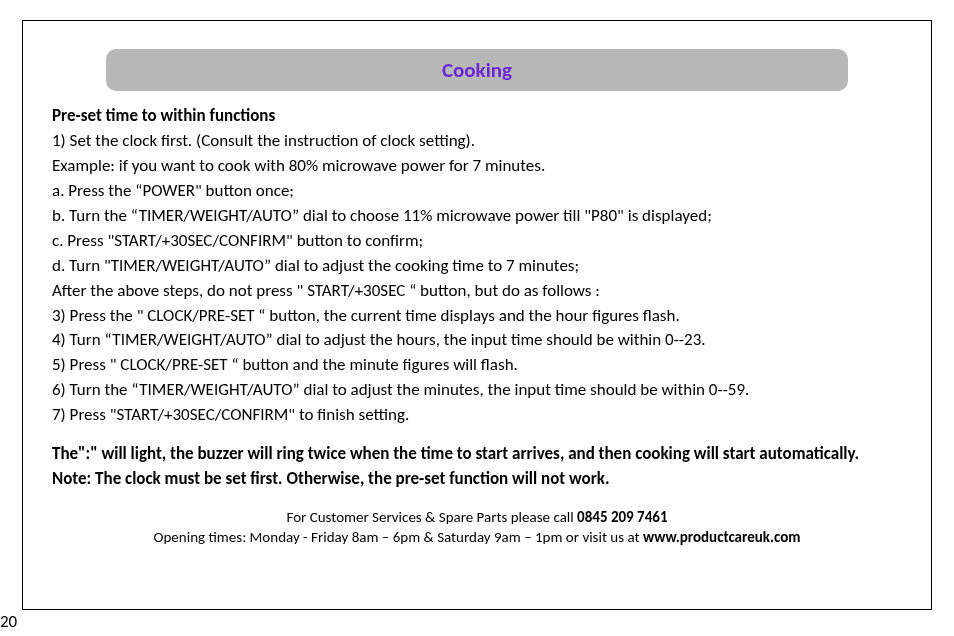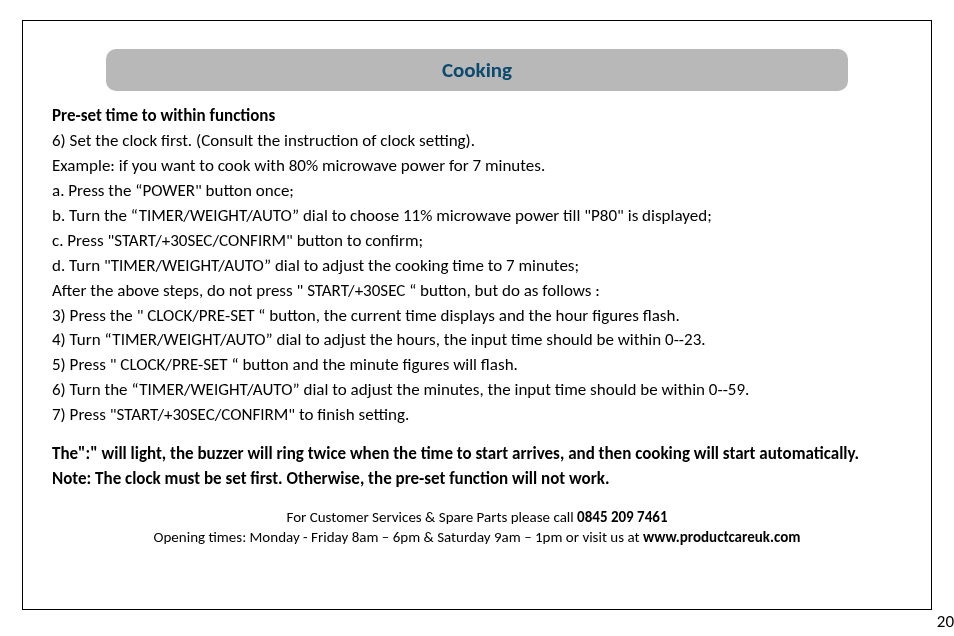--- a/index.html
+++ b/index.html
@@ -25,21 +25,21 @@
 
   .heading-bar {
     width: 742px;
     margin: 0 auto 14px auto;
     background: #b8b8b8;
     border-radius: 10px;
     padding: 8px 0;
     text-align: center;
   }
   .heading-bar span {
-    color: #0c4a6e;
+    color: #6d28d9;
     font-weight: bold;
     font-size: 21px;
   }
 
   .content {
     font-size: 17px;
     line-height: 1.35;
     padding-left: 5px;
     padding-right: 5px;
   }
@@ -64,38 +64,38 @@
     font-size: 15px;
     line-height: 1.35;
   }
   .footer .b { font-weight: bold; }
 
   .page-number {
     position: absolute;
     left: 0;
     right: 0;
     bottom: 4px;
-    text-align: right;
+    text-align: left;
     font-size: 17px;
   }
 </style>
 </head>
 <body>
 
 <div class="page">
   <div class="frame">
 
     <div class="heading-bar">
       <span>Cooking</span>
     </div>
 
     <div class="content">
       <div class="para bold">Pre-set time to within functions</div>
 
-      <div class="para indent-tight1">6)  Set the clock first. (Consult the instruction of clock setting).</div>
+      <div class="para indent-tight1">1)  Set the clock first. (Consult the instruction of clock setting).</div>
 
       <div class="para plain">Example: if you want to cook with 80% microwave power for 7 minutes.</div>
       <div class="para plain">a. Press the “POWER" button once;</div>
       <div class="para plain">b. Turn the “TIMER/WEIGHT/AUTO” dial to choose 11% microwave power till "P80" is displayed;</div>
       <div class="para plain">c. Press "START/+30SEC/CONFIRM" button to confirm;</div>
       <div class="para plain">d. Turn "TIMER/WEIGHT/AUTO” dial to adjust the cooking time to 7 minutes;</div>
 
       <div class="para plain">After the above steps, do not press " START/+30SEC “ button, but do as follows :</div>
       <div class="para plain">3) Press the " CLOCK/PRE-SET “ button, the current time displays and the hour figures flash.</div>
       <div class="para plain">4) Turn “TIMER/WEIGHT/AUTO” dial to adjust the hours, the input time should be within  0--23.</div>

